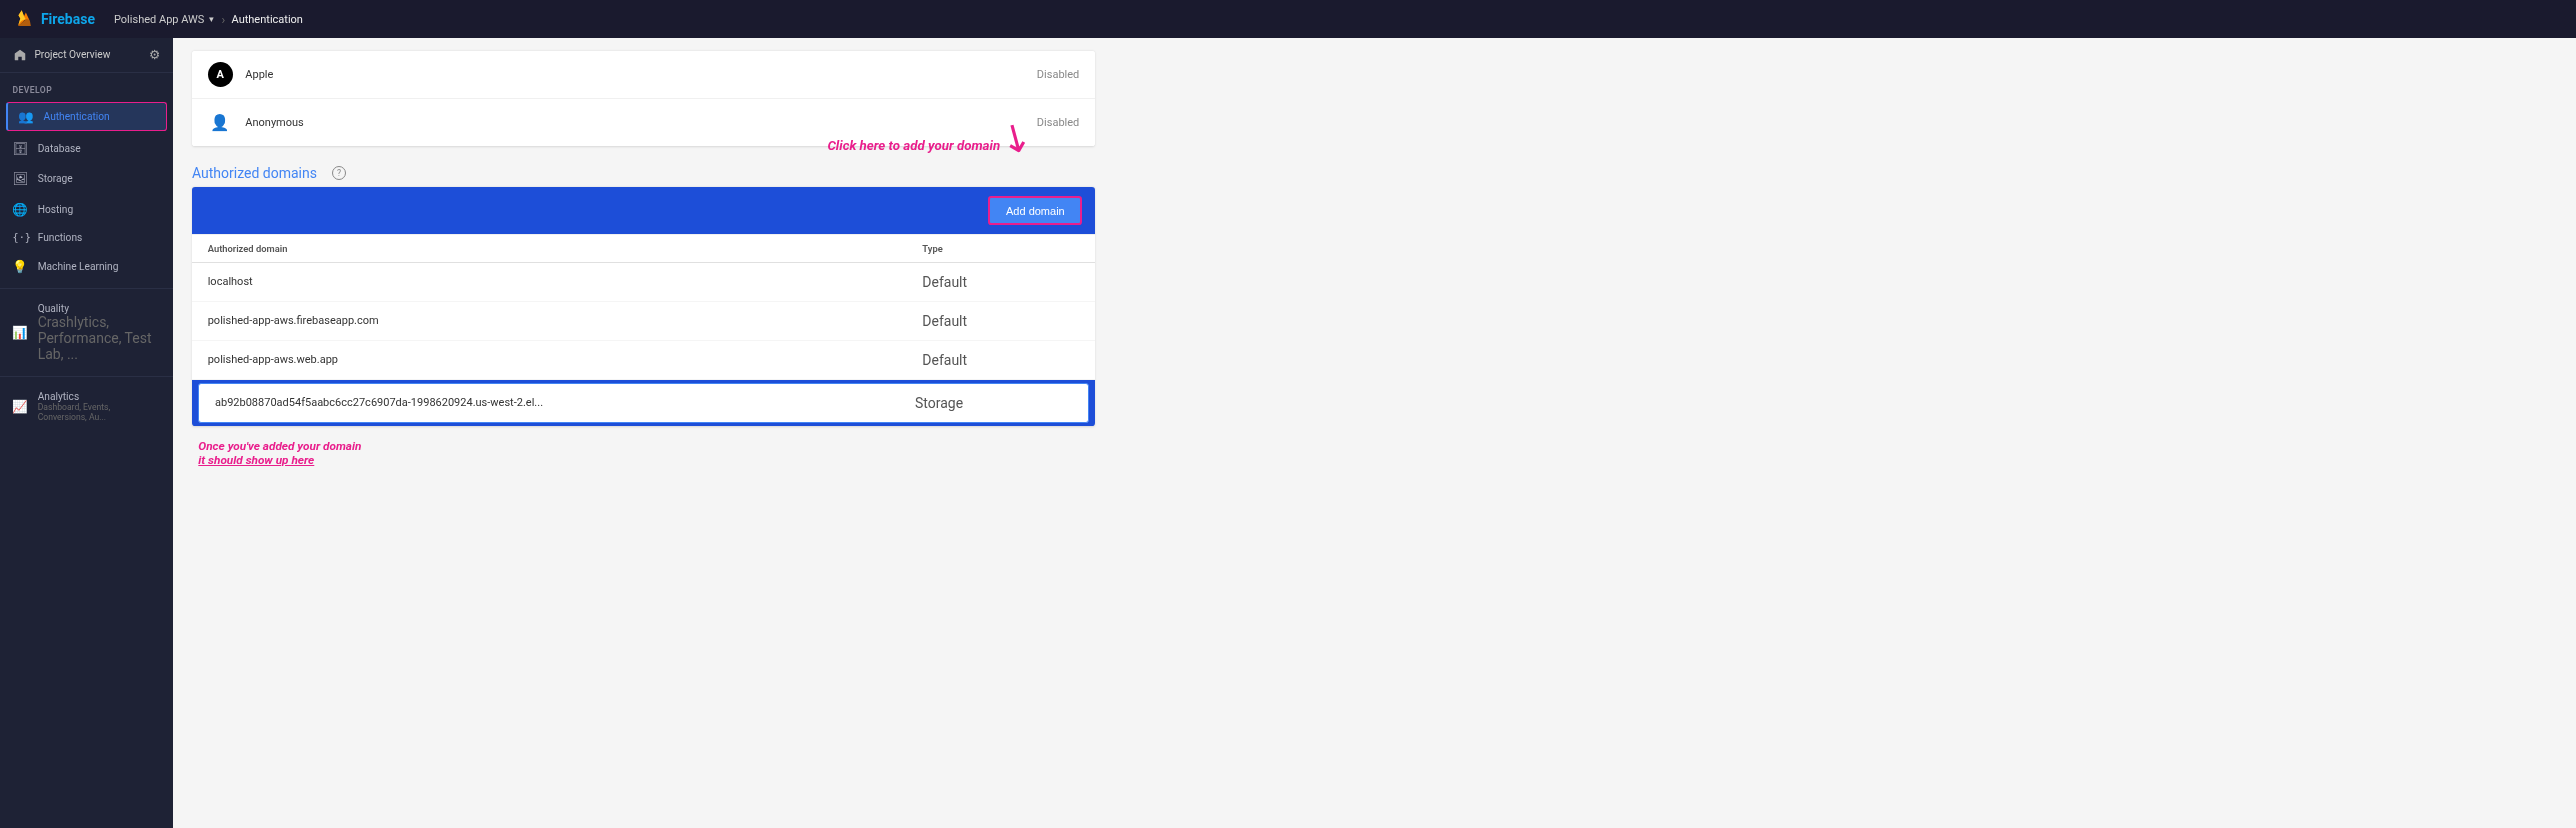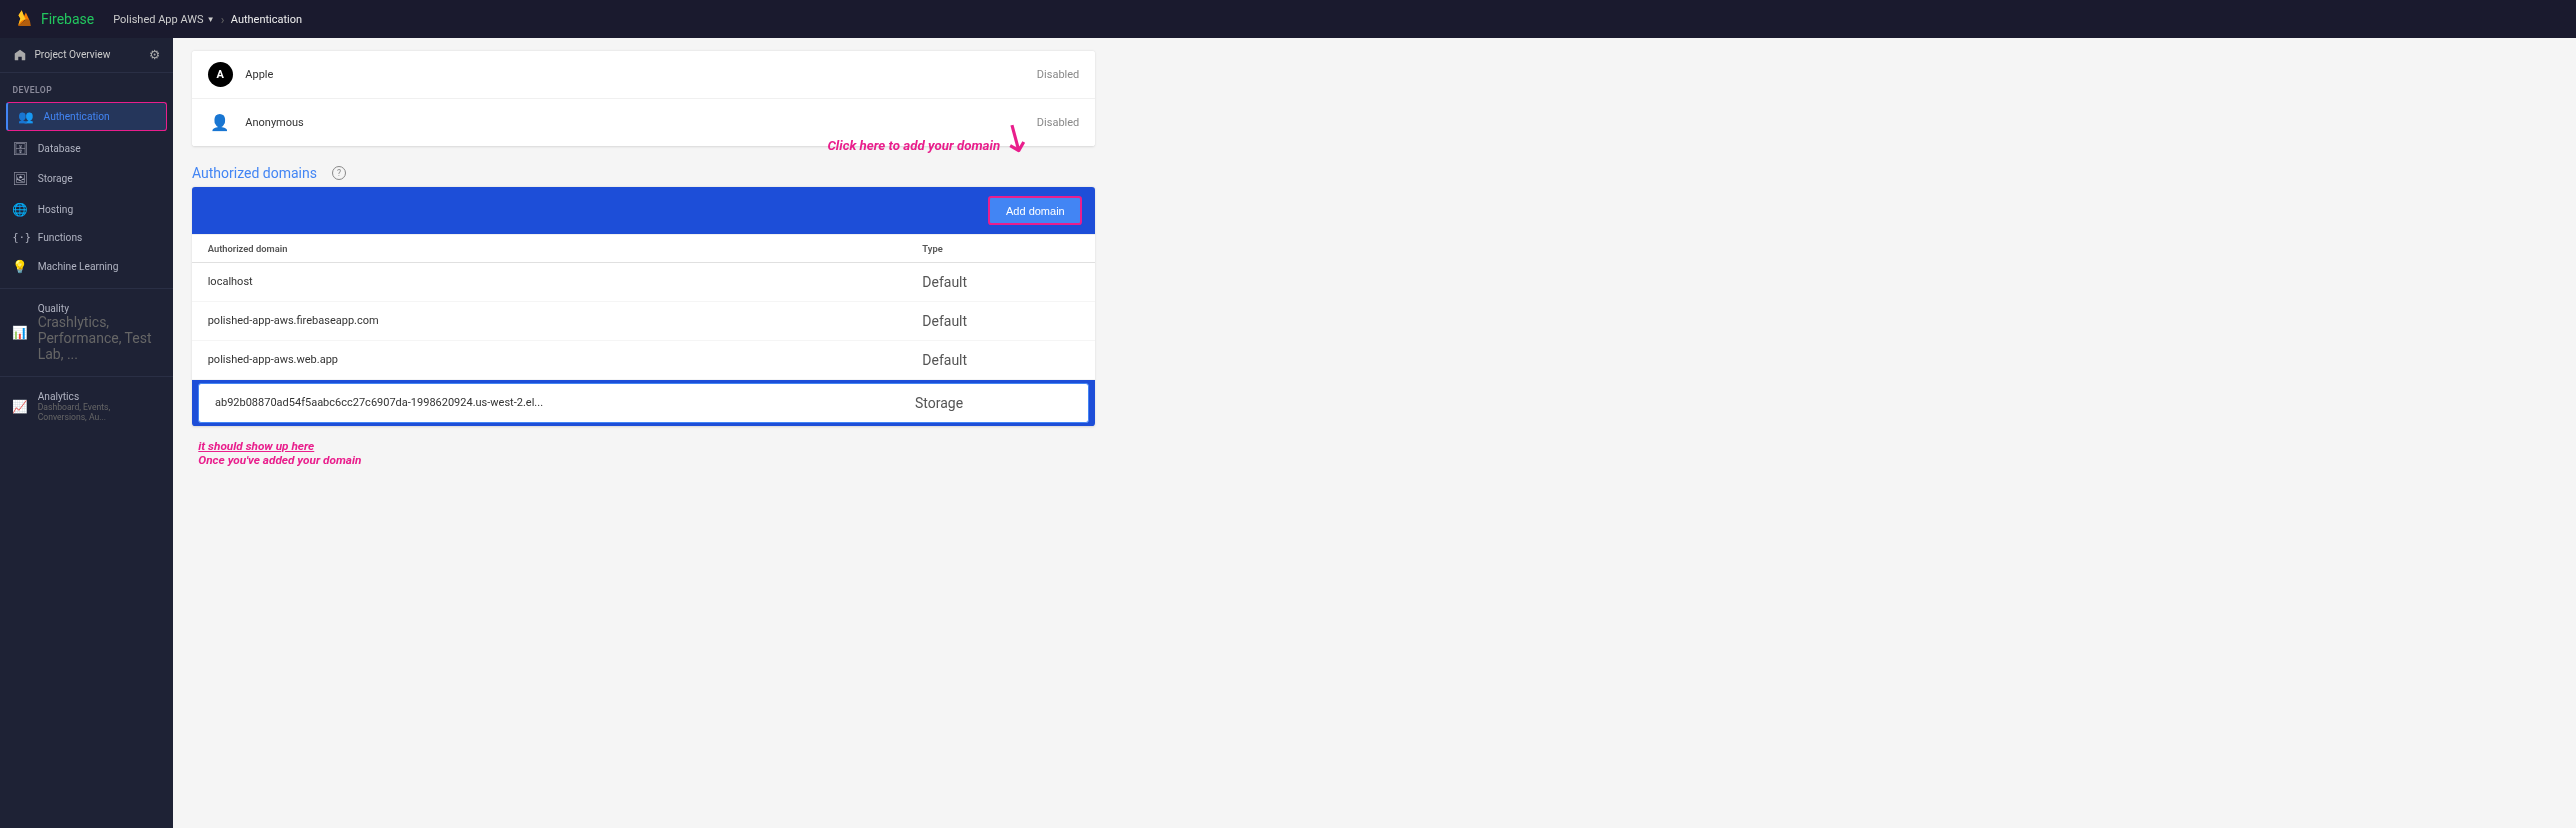--- a/index.html
+++ b/index.html
@@ -12,23 +12,23 @@
       display: flex;
       align-items: center;
       padding: 0 12.6px;
       flex-shrink: 0;
       z-index: 10;
     }
     .top-bar-logo {
       display: flex;
       align-items: center;
       gap: 6.3px;
-      color: #22c55e;
+      color: #0ea5e9;
       font-size: 14px;
-      font-weight: 400;
+      font-weight: 700;
       margin-right: 19px;
     }
     .fire-icon {
       width: 22px;
       height: 22px;
     }
     .top-bar-project {
       display: flex;
       align-items: center;
       gap: 3.1px;
@@ -468,23 +468,23 @@
         </div>
 
         <div class="domain-row highlighted">
           <div class="domain-value">ab92b08870ad54f5aabc6cc27c6907da-1998620924.us-west-2.el...</div>
           <div class="domain-type">Storage</div>
         </div>
 
       </div>
 
       <div class="bottom-annotation">
+        <div>Once you've added your domain</div>
         <div>
           <span class="bottom-annotation-underline">it should show up here</span>
         </div>
-        <div>Once you've added your domain</div>
       </div>
 
     </div>
   </div>
 
 </div>
 
 
 </body></html>

